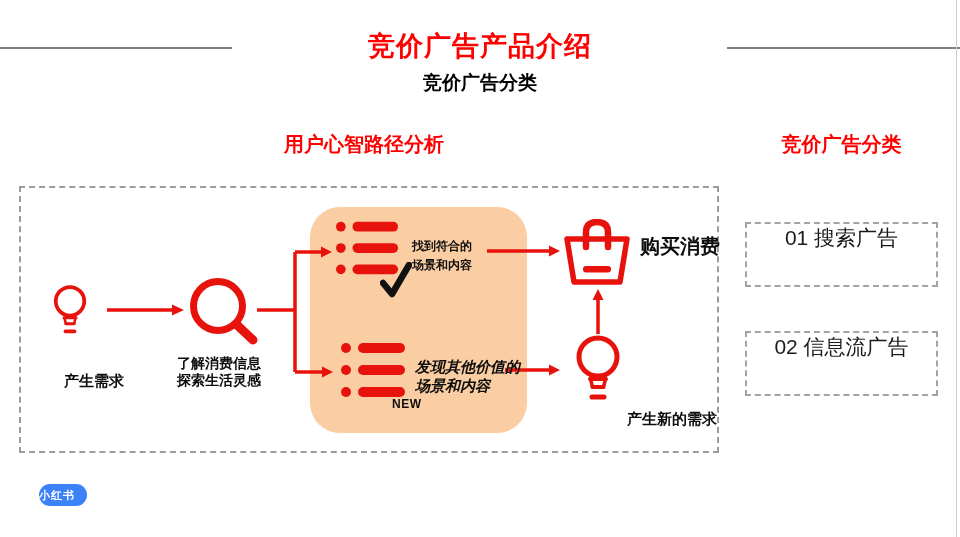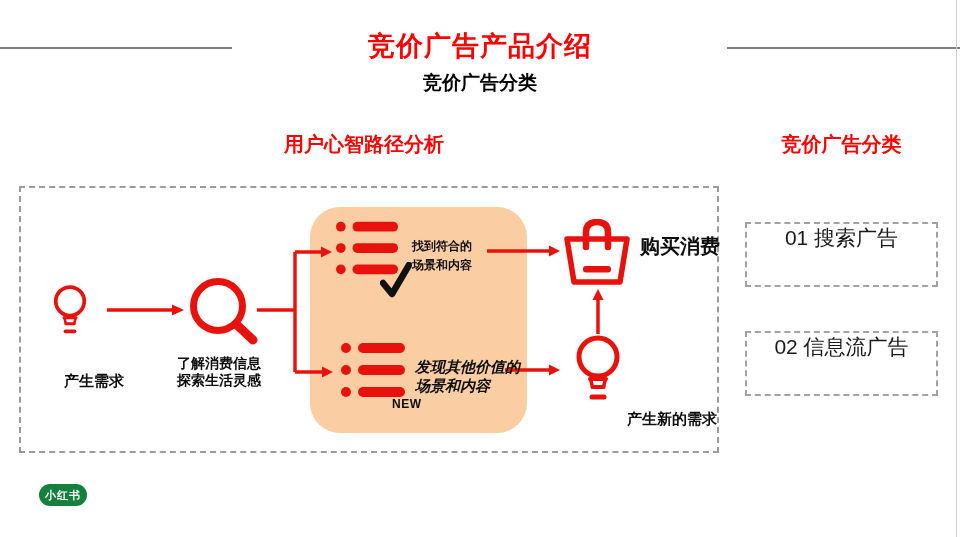--- a/index.html
+++ b/index.html
@@ -51,22 +51,22 @@
   .type-box.box-1 { top:222px; }
   .type-box.box-2 { top:331px; }
 
   
   .connectors { position:absolute; left:0; top:0; width:960px; height:537px; pointer-events:none; }
   .connectors line, .connectors path { stroke:#e8120d; stroke-width:3.5px; fill:none; }
   .connectors polygon { fill:#e8120d; }
 
   
   .logo-pill { position:absolute; left:39px; top:484px; width:48px; height:22px;
-               background:#15803d; border-radius:11px; color:#ffffff; font-size:11px;
-               font-weight:bold; text-align:center; line-height:22px; letter-spacing:1px; }
+               background:#3b82f6; border-radius:11px; color:#ffffff; font-size:11px;
+               font-weight:bold; text-align:left; line-height:22px; letter-spacing:1px; }
 </style>
 </head>
 <body>
 
 <div class="slide">
 
   <div class="rule rule-left"></div>
   <div class="rule rule-right"></div>
   <div class="edge-line"></div>
 

